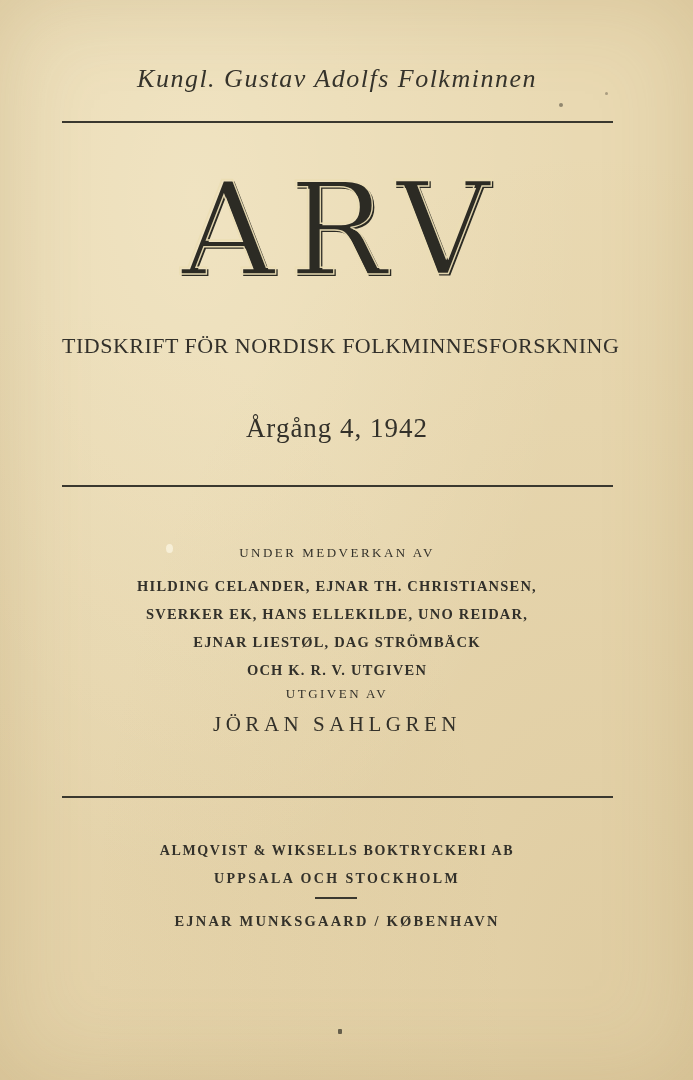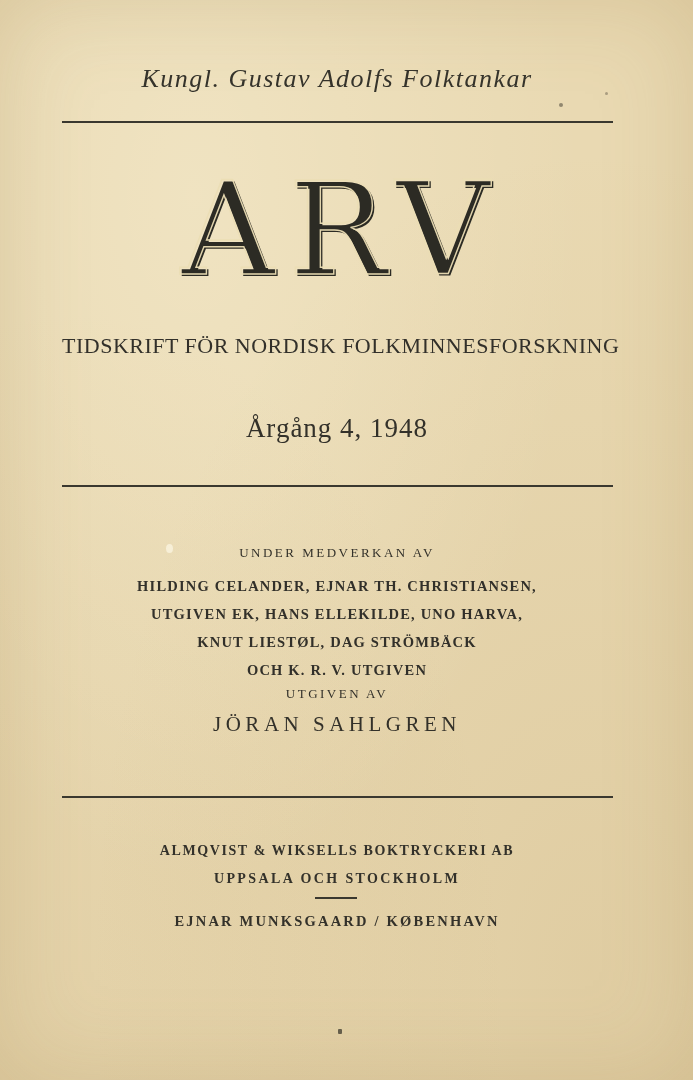--- a/index.html
+++ b/index.html
@@ -101,42 +101,42 @@
   .speck-1 { left: 559px; top: 103px; width: 4px; height: 4px; background: rgba(73,68,55,0.55); }
   .speck-2 { left: 338px; top: 1029px; width: 4px; height: 5px; background: rgba(60,56,45,0.75); border-radius: 1px; }
   .speck-3 { left: 166px; top: 544px; width: 7px; height: 9px; background: rgba(248,241,218,0.9); }
   .speck-4 { left: 605px; top: 92px; width: 3px; height: 3px; background: rgba(90,84,66,0.45); }
 </style>
 </head>
 <body>
 
 <div class="page">
 
-  <div class="abs publisher-heading">Kungl. Gustav Adolfs Folktankar</div>
+  <div class="abs publisher-heading">Kungl. Gustav Adolfs Folkminnen</div>
 
   <div class="rule rule-main" style="top:121px;"></div>
 
   <div class="abs arv-wrap">
     <span class="arv">ARV</span>
     <span class="arv arv-overlay" aria-hidden="true">ARV</span>
   </div>
 
   <div class="abs subtitle">TIDSKRIFT FÖR NORDISK FOLKMINNESFORSKNING</div>
 
 
-  <div class="abs volume">Årgång 4, 1948</div>
+  <div class="abs volume">Årgång 4, 1942</div>
 
   <div class="rule rule-main" style="top:485px;"></div>
 
   <div class="abs small-heading contrib-heading">UNDER MEDVERKAN AV</div>
 
   <div class="abs contrib-lines">
     <div>HILDING CELANDER, EJNAR TH. CHRISTIANSEN,</div>
-    <div>UTGIVEN EK, HANS ELLEKILDE, UNO HARVA,</div>
-    <div>KNUT LIESTØL, DAG STRÖMBÄCK</div>
+    <div>SVERKER EK, HANS ELLEKILDE, UNO REIDAR,</div>
+    <div>EJNAR LIESTØL, DAG STRÖMBÄCK</div>
     <div>OCH K. R. V. UTGIVEN</div>
   </div>
 
   <div class="abs small-heading editor-heading">UTGIVEN AV</div>
 
   <div class="abs editor-name">JÖRAN SAHLGREN</div>
 
   <div class="rule rule-main" style="top:796px;"></div>
 
   <div class="abs imprint-line1">ALMQVIST &amp; WIKSELLS BOKTRYCKERI AB</div>

